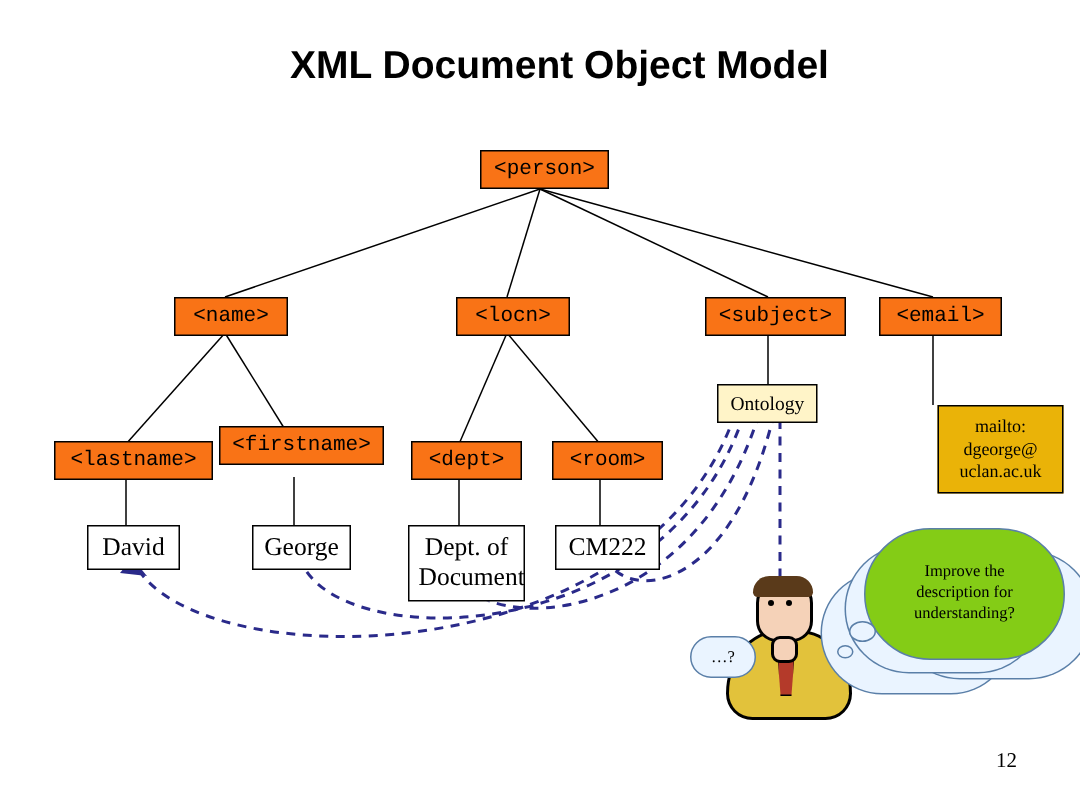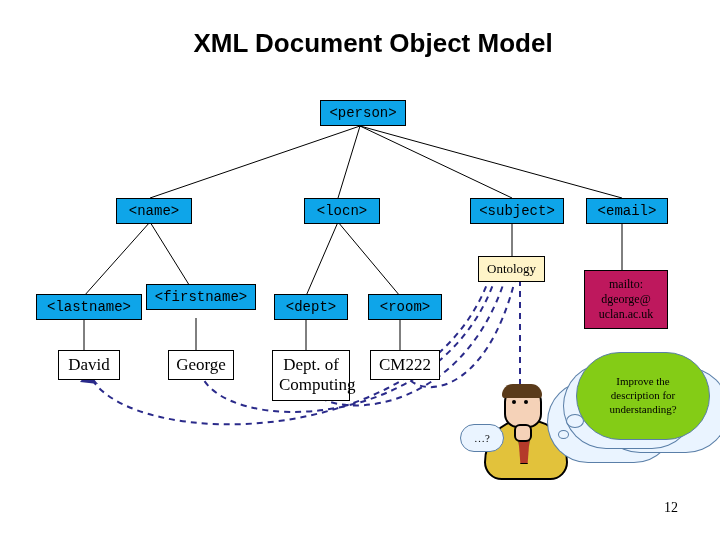--- a/index.html
+++ b/index.html
@@ -20,21 +20,21 @@
     width: 720px;
     text-align: center;
     font-family: "Comic Sans MS", "Comic Sans", cursive, sans-serif;
     font-size: 26px;
     font-weight: bold;
     margin-left: 13px;
   }
   .node {
     position: absolute;
     border: 1px solid #000;
-    background: #0ea5e9;
+    background: #f97316;
     font-family: "Courier New", monospace;
     font-size: 14px;
     text-align: center;
     padding: 4px 6px;
     white-space: nowrap;
   }
   .leaf {
     position: absolute;
     border: 1px solid #000;
     background: #fff;
@@ -49,26 +49,27 @@
     border: 1px solid #000;
     background: #fff4c8;
     font-family: Georgia, "Times New Roman", serif;
     font-size: 13px;
     text-align: left;
     padding: 4px 8px;
   }
   .email-box {
     position: absolute;
     border: 1px solid #000;
-    background: #be185d;
+    background: #eab308;
     font-family: Georgia, "Times New Roman", serif;
     font-size: 12px;
     text-align: center;
     padding: 6px 6px;
     line-height: 1.25;
+    margin-left: 41px;
   }
   .page-num {
     position: absolute;
     right: 42px;
     bottom: 24px;
     font-family: Georgia, "Times New Roman", serif;
     font-size: 14px;
   }
   svg.lines {
     position: absolute;
@@ -202,21 +203,21 @@
 
 <div class="node" style="left:36px;  top:294px; width:92px">&lt;lastname&gt;</div>
 <div class="node" style="left:146px; top:284px; width:96px">&lt;firstname&gt;</div>
 <div class="node" style="left:274px; top:294px; width:60px">&lt;dept&gt;</div>
 <div class="node" style="left:368px; top:294px; width:60px">&lt;room&gt;</div>
 
 <div class="leaf" style="left:58px;  top:350px; width:48px">David</div>
 <div class="leaf" style="left:168px; top:350px; width:52px">George</div>
 <div class="leaf" style="left:272px; top:350px; width:64px; white-space:normal; line-height:1.2">
   <span>Dept. of</span><br>
-  <span>Computing</span>
+  <span>Document</span>
 </div>
 <div class="leaf" style="left:370px; top:350px; width:56px">CM222</div>
 
 <div class="ontology" style="left:478px; top:256px">Ontology</div>
 <div class="email-box" style="left:584px; top:270px; width:70px">
   <span>mailto:</span><br>
   <span>dgeorge@</span><br>
   <span>uclan.ac.uk</span>
 </div>
 

